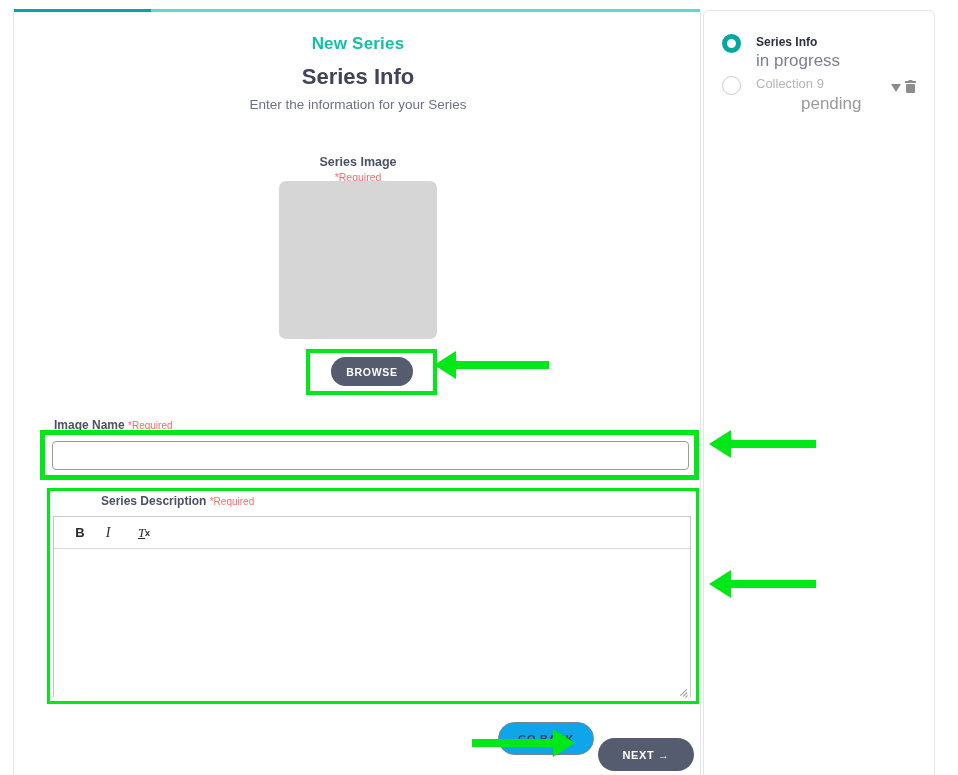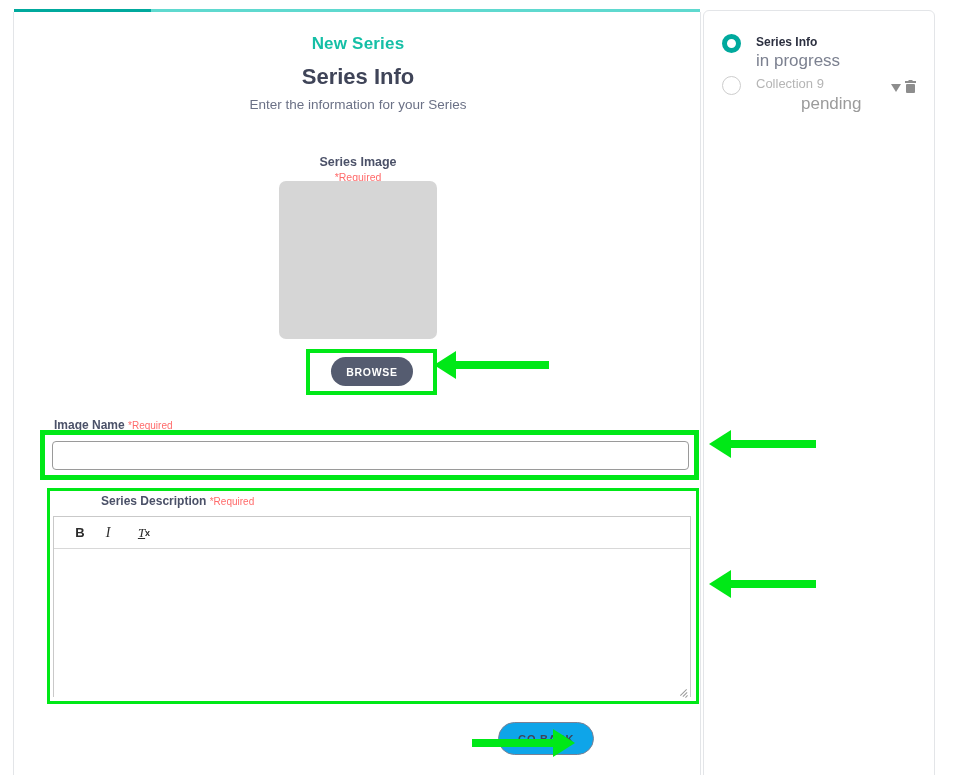--- a/index.html
+++ b/index.html
@@ -266,20 +266,24 @@
         <span class="resize-grip">
             <i></i>
             <i></i>
             <i></i>
           </span>
       </div>
     </div>
     <div class="desc-hl"></div>
 
     <button class="go-back">GO BACK</button>
+    <button class="next-btn">
+      <span>NEXT</span>
+      <span>→</span>
+    </button>
   </div>
 
   <div class="side-card">
 
     <div class="step" style="left:18px; top:20px;">
       <span class="step-dot active" style="left:0; top:3px;"></span>
       <span class="step-name active" style="left:34px; top:4px; white-space:nowrap;">Series Info</span>
       <span class="step-status" style="left:34px; top:20px; white-space:nowrap;">in progress</span>
     </div>
 

